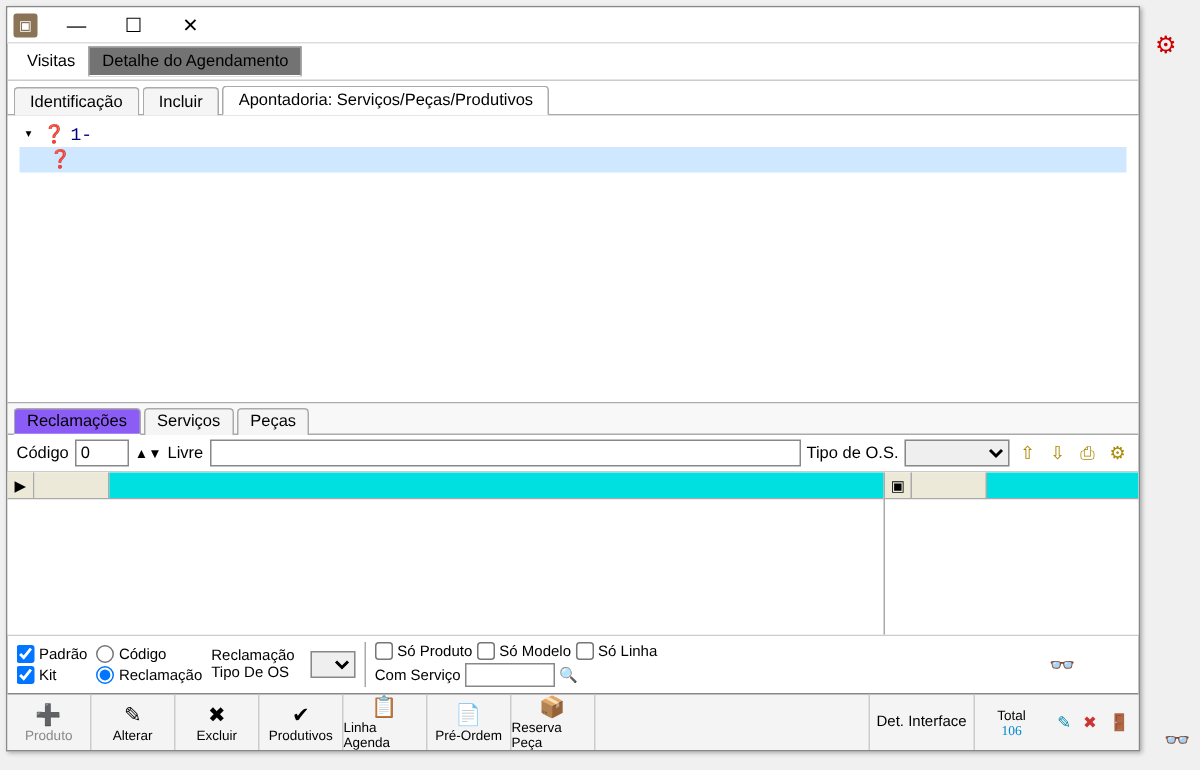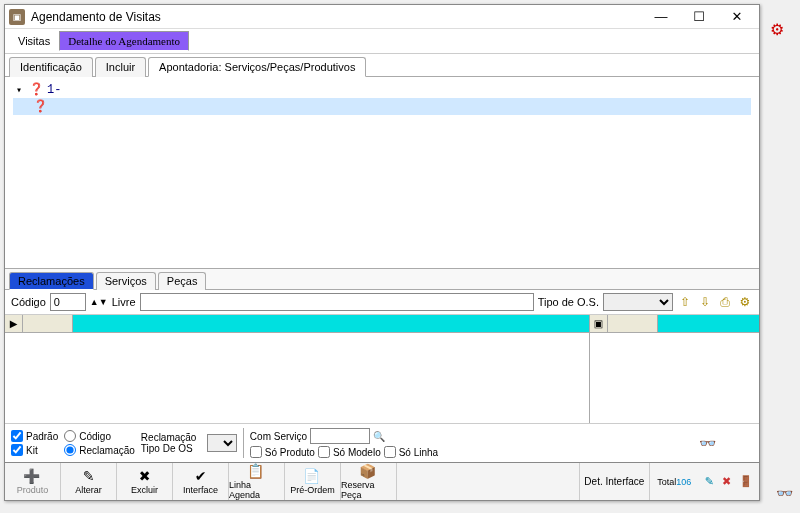--- a/index.html
+++ b/index.html
@@ -7,40 +7,40 @@
   
   .window { position: absolute; left: 4px; top: 4px; width: 756px; height: 497px; background: #fff; border: 1px solid #888; box-shadow: 1px 1px 3px rgba(0,0,0,0.3); display: flex; flex-direction: column; }
   
   .titlebar { display: flex; align-items: center; height: 24px; padding: 0 4px; background: #fff; border-bottom: 1px solid #ddd; }
   .titlebar .app-icon { width: 16px; height: 16px; background: #8b7355; border-radius: 2px; margin-right: 6px; display: flex; align-items: center; justify-content: center; font-size: 9px; color: #fff; }
   .titlebar .title { flex: 1; font-size: 12px; }
   .titlebar .winbtn { width: 36px; height: 20px; display: flex; align-items: center; justify-content: center; font-size: 13px; cursor: pointer; margin-left: 2px; }
   
   .menubar { display: flex; padding: 2px 4px; border-bottom: 1px solid #ccc; }
   .menubar .menuitem { padding: 3px 8px; cursor: pointer; border: 1px solid transparent; }
-  .menubar .menuitem.active { border: 1px solid #999; background: #8b5cf6; border-bottom: 1px solid #fff; position: relative; z-index: 1; font-family: Liberation Serif, serif; }
-  
-  .tabs { display: flex; padding: 2px 4px 0 4px; border-bottom: 1px solid #aaa; }
+  .menubar .menuitem.active { border: 1px solid #999; background: #737373; border-bottom: 1px solid #fff; position: relative; z-index: 1; }
+  
+  .tabs { display: flex; padding: 2px 4px 0 4px; border-bottom: 1px solid #aaa; align-items: center; }
   .tabs .tab { padding: 3px 10px; cursor: pointer; border: 1px solid #aaa; border-bottom: none; margin-right: 2px; background: #f5f5f5; border-radius: 3px 3px 0 0; position: relative; top: 1px; }
   .tabs .tab.active { background: #fff; border-bottom: 1px solid #fff; }
   
   .content { flex: 1; display: flex; flex-direction: column; overflow: hidden; }
   
   .tree-area { flex: 1; background: #fff; padding: 4px 8px; overflow: auto; font-family: 'Courier New', monospace; font-size: 12px; }
   .tree-row { display: flex; align-items: center; padding: 1px 0; }
   .tree-row.selected { background: #d0e8ff; }
   .tree-toggle { width: 12px; height: 12px; display: inline-flex; align-items: center; justify-content: center; margin-right: 4px; cursor: pointer; font-size: 10px; }
   .tree-icon { color: #c00; font-weight: bold; margin-right: 4px; width: 14px; display: inline-block; font-family: Tahoma; }
   .tree-label { color: #000080; white-space: pre; }
   .tree-indent { width: 20px; display: inline-block; }
   
   .lower { border-top: 1px solid #aaa; }
   .subtabs { display: flex; padding: 2px 4px 0 4px; border-bottom: 1px solid #aaa; background: #f8f8f8; }
   .subtabs .tab { padding: 2px 8px; cursor: pointer; border: 1px solid #aaa; border-bottom: none; margin-right: 2px; background: #f5f5f5; border-radius: 3px 3px 0 0; position: relative; top: 1px; font-size: 11px; }
-  .subtabs .tab.active { background: #1d4ed8; border-bottom: 1px solid #fff; }
+  .subtabs .tab.active { background: #8b5cf6; border-bottom: 1px solid #fff; }
   
   .filterbar { display: flex; align-items: center; padding: 3px 6px; gap: 4px; border-bottom: 1px solid #ccc; }
   .filterbar label { font-size: 11px; }
   .filterbar input[type=text], .filterbar select { height: 18px; border: 1px solid #888; font-size: 11px; padding: 0 3px; }
   .spin { width: 36px; }
   .livre { flex: 1; min-width: 50px; }
   .tipo { width: 70px; }
   .iconbtn { width: 16px; height: 16px; display: flex; align-items: center; justify-content: center; cursor: pointer; color: #aa8800; font-size: 12px; }
   
   .gridarea { display: flex; background: #fff; }
@@ -61,35 +61,34 @@
   .txt70 { width: 60px; height: 16px; border: 1px solid #888; }
   .combo30 { width: 30px; height: 18px; border: 1px solid #888; }
   .glasses { color: #0088cc; font-size: 14px; }
   
   .actionbar { display: flex; align-items: stretch; border-top: 1px solid #888; background: #f4f4f4; height: 38px; }
   .actbtn { display: flex; flex-direction: column; align-items: center; justify-content: center; width: 56px; border-right: 1px solid #ccc; cursor: pointer; font-size: 9px; gap: 1px; }
   .actbtn.disabled { color: #888; }
   .actbtn .aicon { font-size: 14px; }
   .actspacer { flex: 1; }
   .detint { width: 70px; display: flex; align-items: center; justify-content: center; border-left: 1px solid #ccc; cursor: pointer; font-size: 10px; }
-  .total { width: 50px; display: flex; flex-direction: row; align-items: center; justify-content: center; font-size: 9px; border-left: 1px solid #ccc; }
-  .total .tv { color: #0088cc; font-family: Liberation Sans, sans-serif; }
+  .total { width: 50px; display: flex; flex-direction: column; align-items: center; justify-content: center; font-size: 9px; border-left: 1px solid #ccc; }
+  .total .tv { color: #0088cc; font-family: Liberation Serif, serif; }
   .endicons { display: flex; align-items: center; padding: 0 6px; gap: 8px; }
   
   .bg-remnant { position: absolute; right: 0; top: 20px; width: 30px; height: 20px; }
   .bg-remnant2 { position: absolute; right: 6px; bottom: 12px; font-size: 14px; color: #0088cc; }
 </style>
 </head>
 <body>
 
 <div class="window">
 
   <div class="titlebar">
     <div class="app-icon">▣</div>
-    <div class="title">Agendamento de Visitas</div>
     <div class="winbtn">—</div>
     <div class="winbtn">☐</div>
     <div class="winbtn">✕</div>
   </div>
 
   <div class="menubar">
     <div class="menuitem">Visitas</div>
     <div class="menuitem active">Detalhe do Agendamento</div>
   </div>
 
@@ -176,32 +175,32 @@
         </div>
         <div class="optcol">
           <div class="optrow" style="max-width:60px">
               <span>Reclamação Tipo De OS</span>
             </div>
         </div>
         <select class="combo30"></select>
         <div style="width:1px;height:30px;background:#aaa"></div>
         <div class="optcol">
           <div class="optrow">
-              <span>Com Serviço</span>
-              <input type="text" class="txt40" style="">
-              <span style="color:#aa7700">🔍</span>
-            </div>
-          <div class="optrow">
             <input type="checkbox" style="">
               <span>Só Produto</span>
             <input type="checkbox" style="">
               <span>Só Modelo</span>
             <input type="checkbox" style="">
               <span>Só Linha</span>
           </div>
+          <div class="optrow">
+              <span>Com Serviço</span>
+              <input type="text" class="txt40" style="">
+              <span style="color:#aa7700">🔍</span>
+            </div>
         </div>
         <div style="flex:1"></div>
         <span class="glasses">👓</span>
         <div style="width:30px"></div>
       </div>
     </div>
 
   </div>
 
   <div class="actionbar">
@@ -212,21 +211,21 @@
     <div class="actbtn">
         <span class="aicon">✎</span>
         <span>Alterar</span>
       </div>
     <div class="actbtn">
         <span class="aicon">✖</span>
         <span>Excluir</span>
       </div>
     <div class="actbtn">
         <span class="aicon">✔</span>
-        <span>Interface</span>
+        <span>Produtivos</span>
       </div>
     <div class="actbtn">
         <span class="aicon">📋</span>
         <span>Linha Agenda</span>
       </div>
     <div class="actbtn">
         <span class="aicon">📄</span>
         <span>Pré-Ordem</span>
       </div>
     <div class="actbtn">

